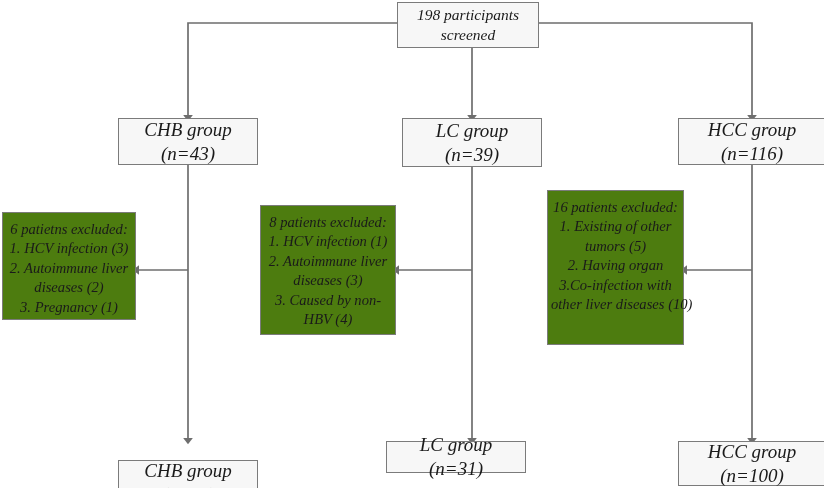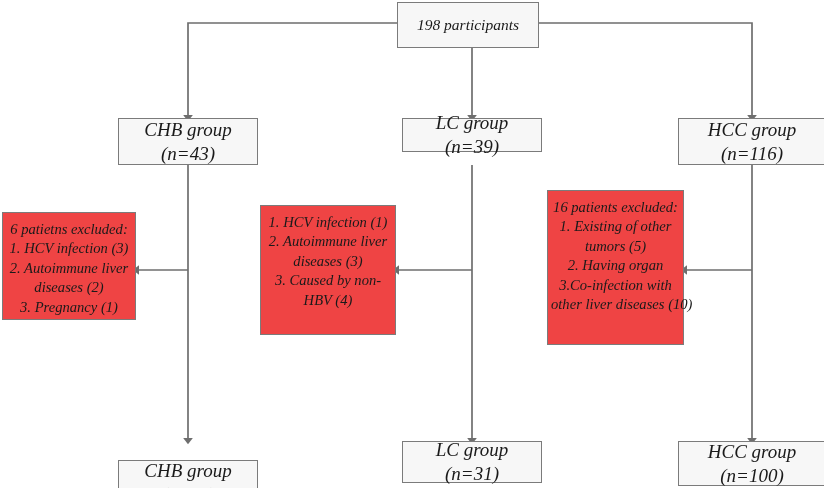--- a/index.html
+++ b/index.html
@@ -45,21 +45,21 @@
     padding: 0 4px;
     box-sizing: border-box;
   }
   .group-node {
     font-size: 19px;
   }
   .root-node {
     font-size: 15.5px;
   }
   .excl-node {
-    background: #ef4444;
+    background: #4d7c0f;
     align-items: flex-start;
     font-size: 14.6px;
     line-height: 1.33;
   }
   .excl-node .node-inner {
     padding: 7px 3px 0 3px;
   }
   .excl-line {
     display: block;
     white-space: nowrap;
@@ -96,47 +96,49 @@
 
       <path d="M188,270 L136,270" marker-end="url(#arrow-left)"></path>
       <path d="M472,270 L396,270" marker-end="url(#arrow-left)"></path>
       <path d="M752,270 L684,270" marker-end="url(#arrow-left)"></path>
     </g>
   </svg>
 
   <div class="node root-node" style="left:397px; top:2px; width:142px; height:46px;">
     <div class="node-inner">
       <span class="excl-line">198 participants</span>
+      <span class="excl-line">screened</span>
     </div>
   </div>
 
   <div class="node group-node" style="left:118px; top:118px; width:140px; height:47px;">
     <div class="node-inner">CHB group (n=43)</div>
   </div>
 
-  <div class="node group-node" style="left:402px; top:118px; width:140px; height:34px;">
+  <div class="node group-node" style="left:402px; top:118px; width:140px; height:49px;">
     <div class="node-inner">LC group (n=39)</div>
   </div>
 
   <div class="node group-node" style="left:678px; top:118px; width:148px; height:47px;">
     <div class="node-inner">HCC group (n=116)</div>
   </div>
 
   <div class="node excl-node" style="left:2px; top:212px; width:134px; height:108px;">
     <div class="node-inner">
       <span class="excl-line">6 patietns excluded:</span>
       <span class="excl-line">1. HCV infection (3)</span>
       <span class="excl-line">2. Autoimmune liver</span>
       <span class="excl-line">diseases (2)</span>
       <span class="excl-line">3. Pregnancy (1)</span>
     </div>
   </div>
 
   <div class="node excl-node" style="left:260px; top:205px; width:136px; height:130px;">
     <div class="node-inner">
+      <span class="excl-line">8 patients excluded:</span>
       <span class="excl-line">1. HCV infection (1)</span>
       <span class="excl-line">2. Autoimmune liver</span>
       <span class="excl-line">diseases (3)</span>
       <span class="excl-line">3. Caused by non-</span>
       <span class="excl-line">HBV (4)</span>
     </div>
   </div>
 
   <div class="node excl-node" style="left:547px; top:190px; width:137px; height:155px;">
     <div class="node-inner">
@@ -146,21 +148,21 @@
       <span class="excl-line">2. Having organ</span>
       <span class="excl-line">3.Co-infection with</span>
       <span class="excl-line">other liver diseases (10)</span>
     </div>
   </div>
 
   <div class="node group-node" style="left:118px; top:460px; width:140px; height:45px;">
     <div class="node-inner">CHB group (n=37)</div>
   </div>
 
-  <div class="node group-node" style="left:402px; top:441px; width:140px; height:42px;justify-content:flex-end;">
+  <div class="node group-node" style="left:386px; top:441px; width:140px; height:32px;justify-content:flex-end;">
     <div class="node-inner">LC group (n=31)</div>
   </div>
 
   <div class="node group-node" style="left:678px; top:441px; width:148px; height:45px;">
     <div class="node-inner">HCC group (n=100)</div>
   </div>
 
 </div>
 
 </body></html>

